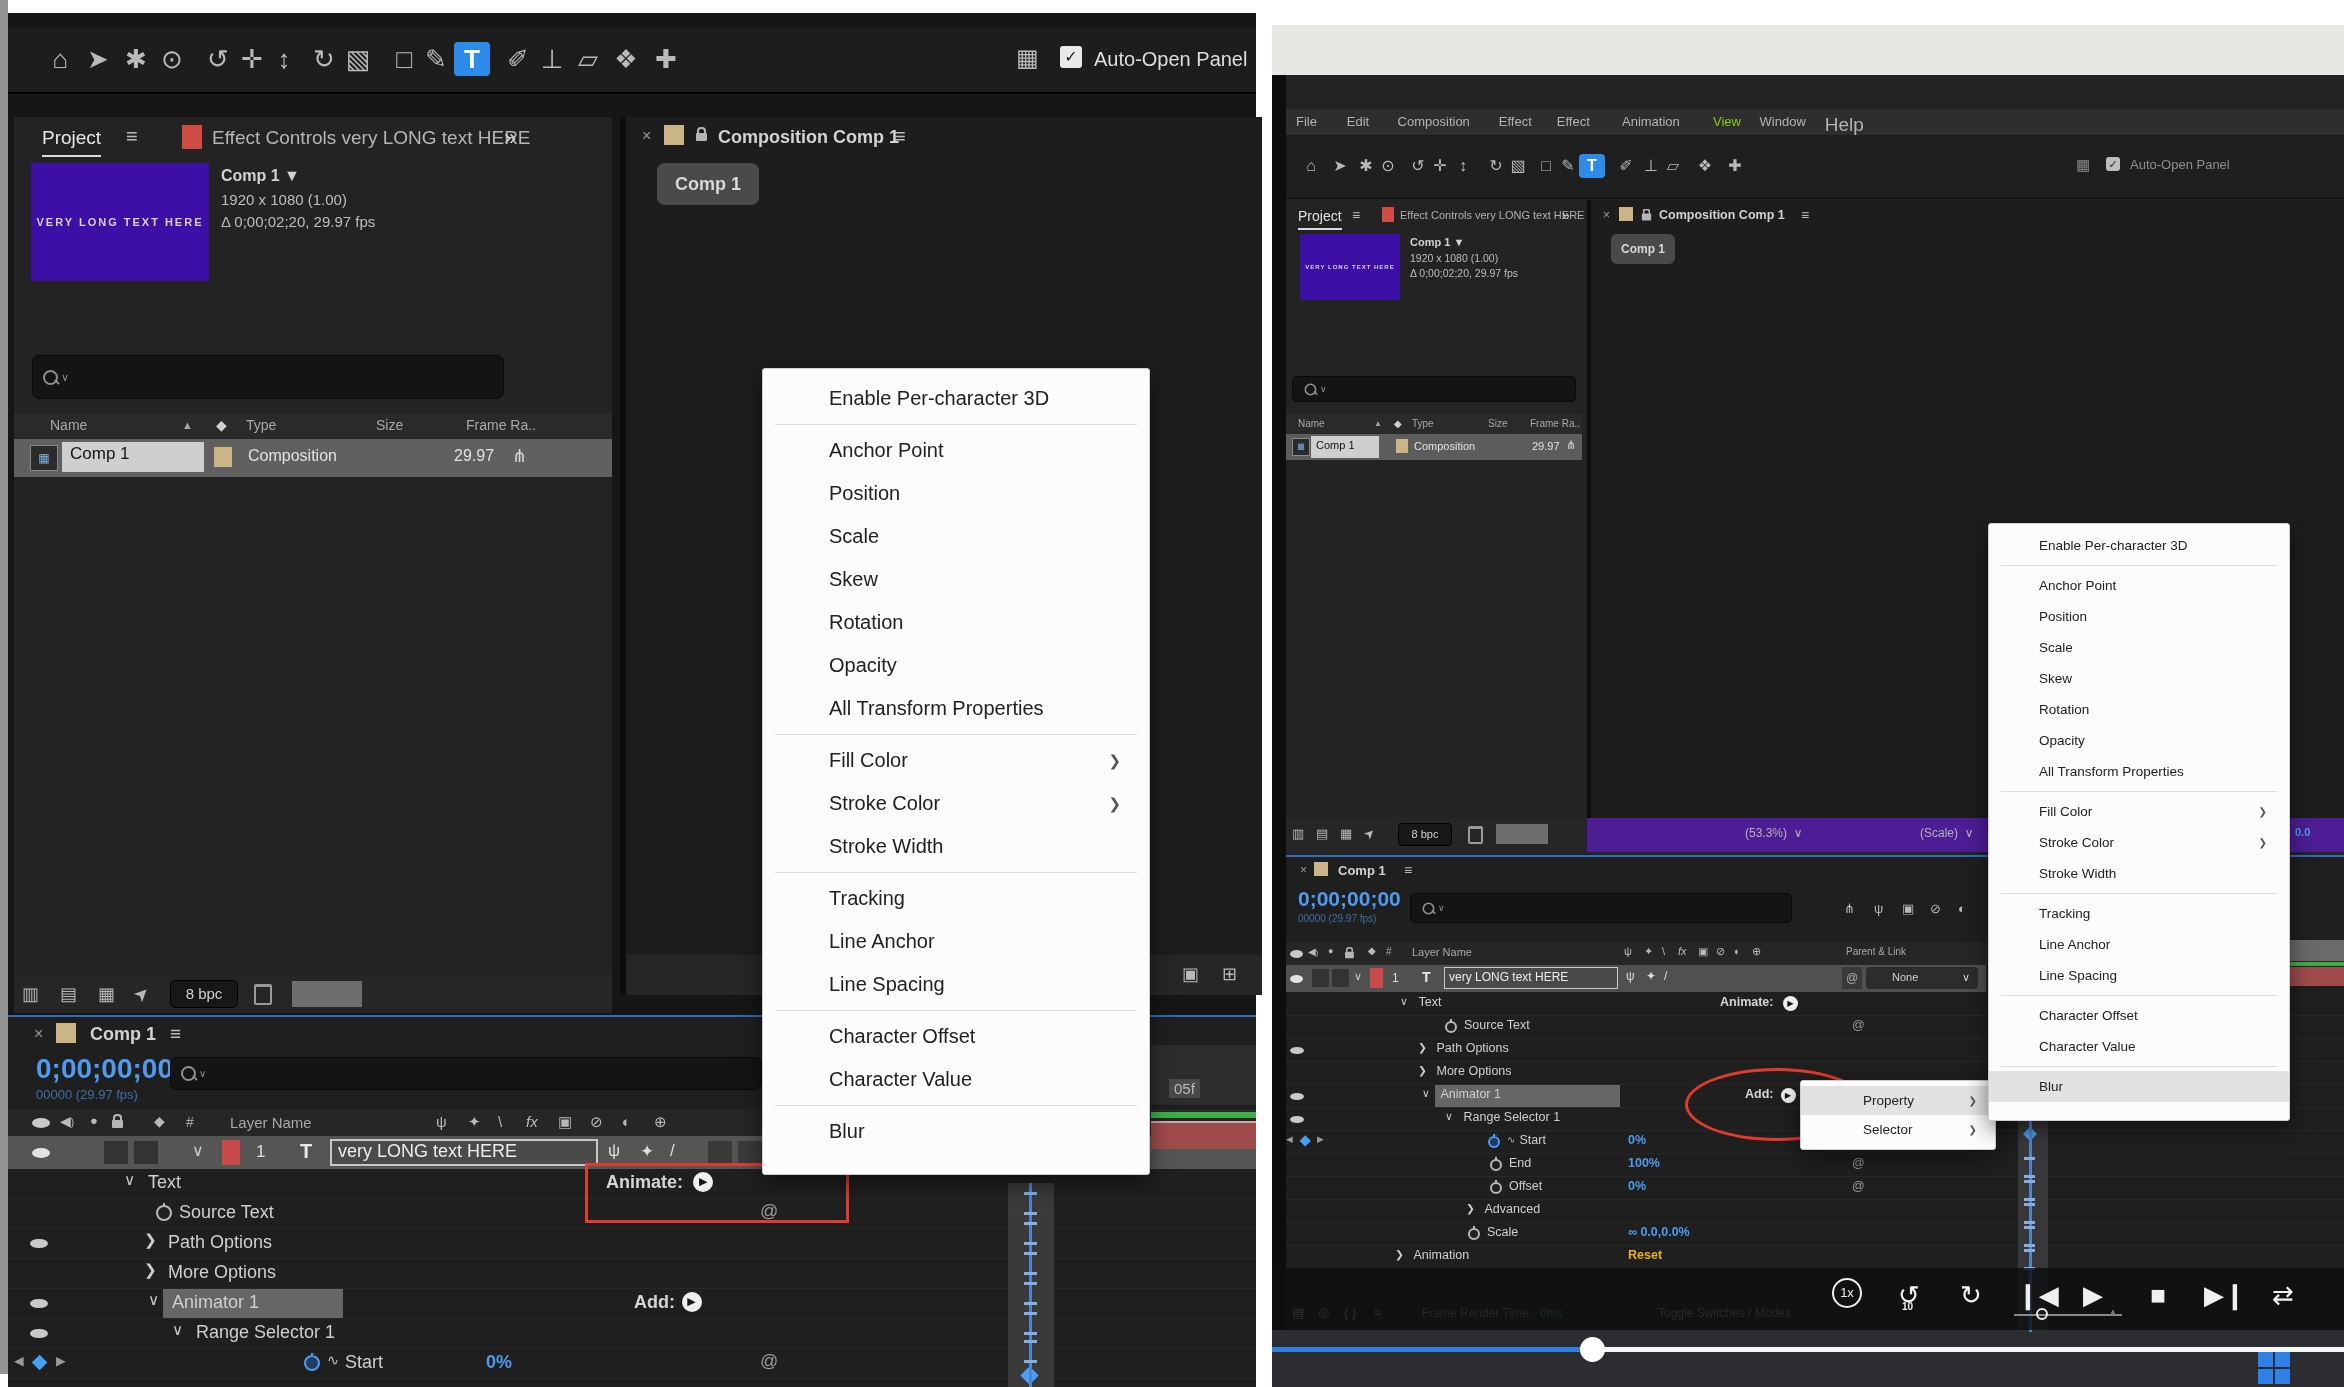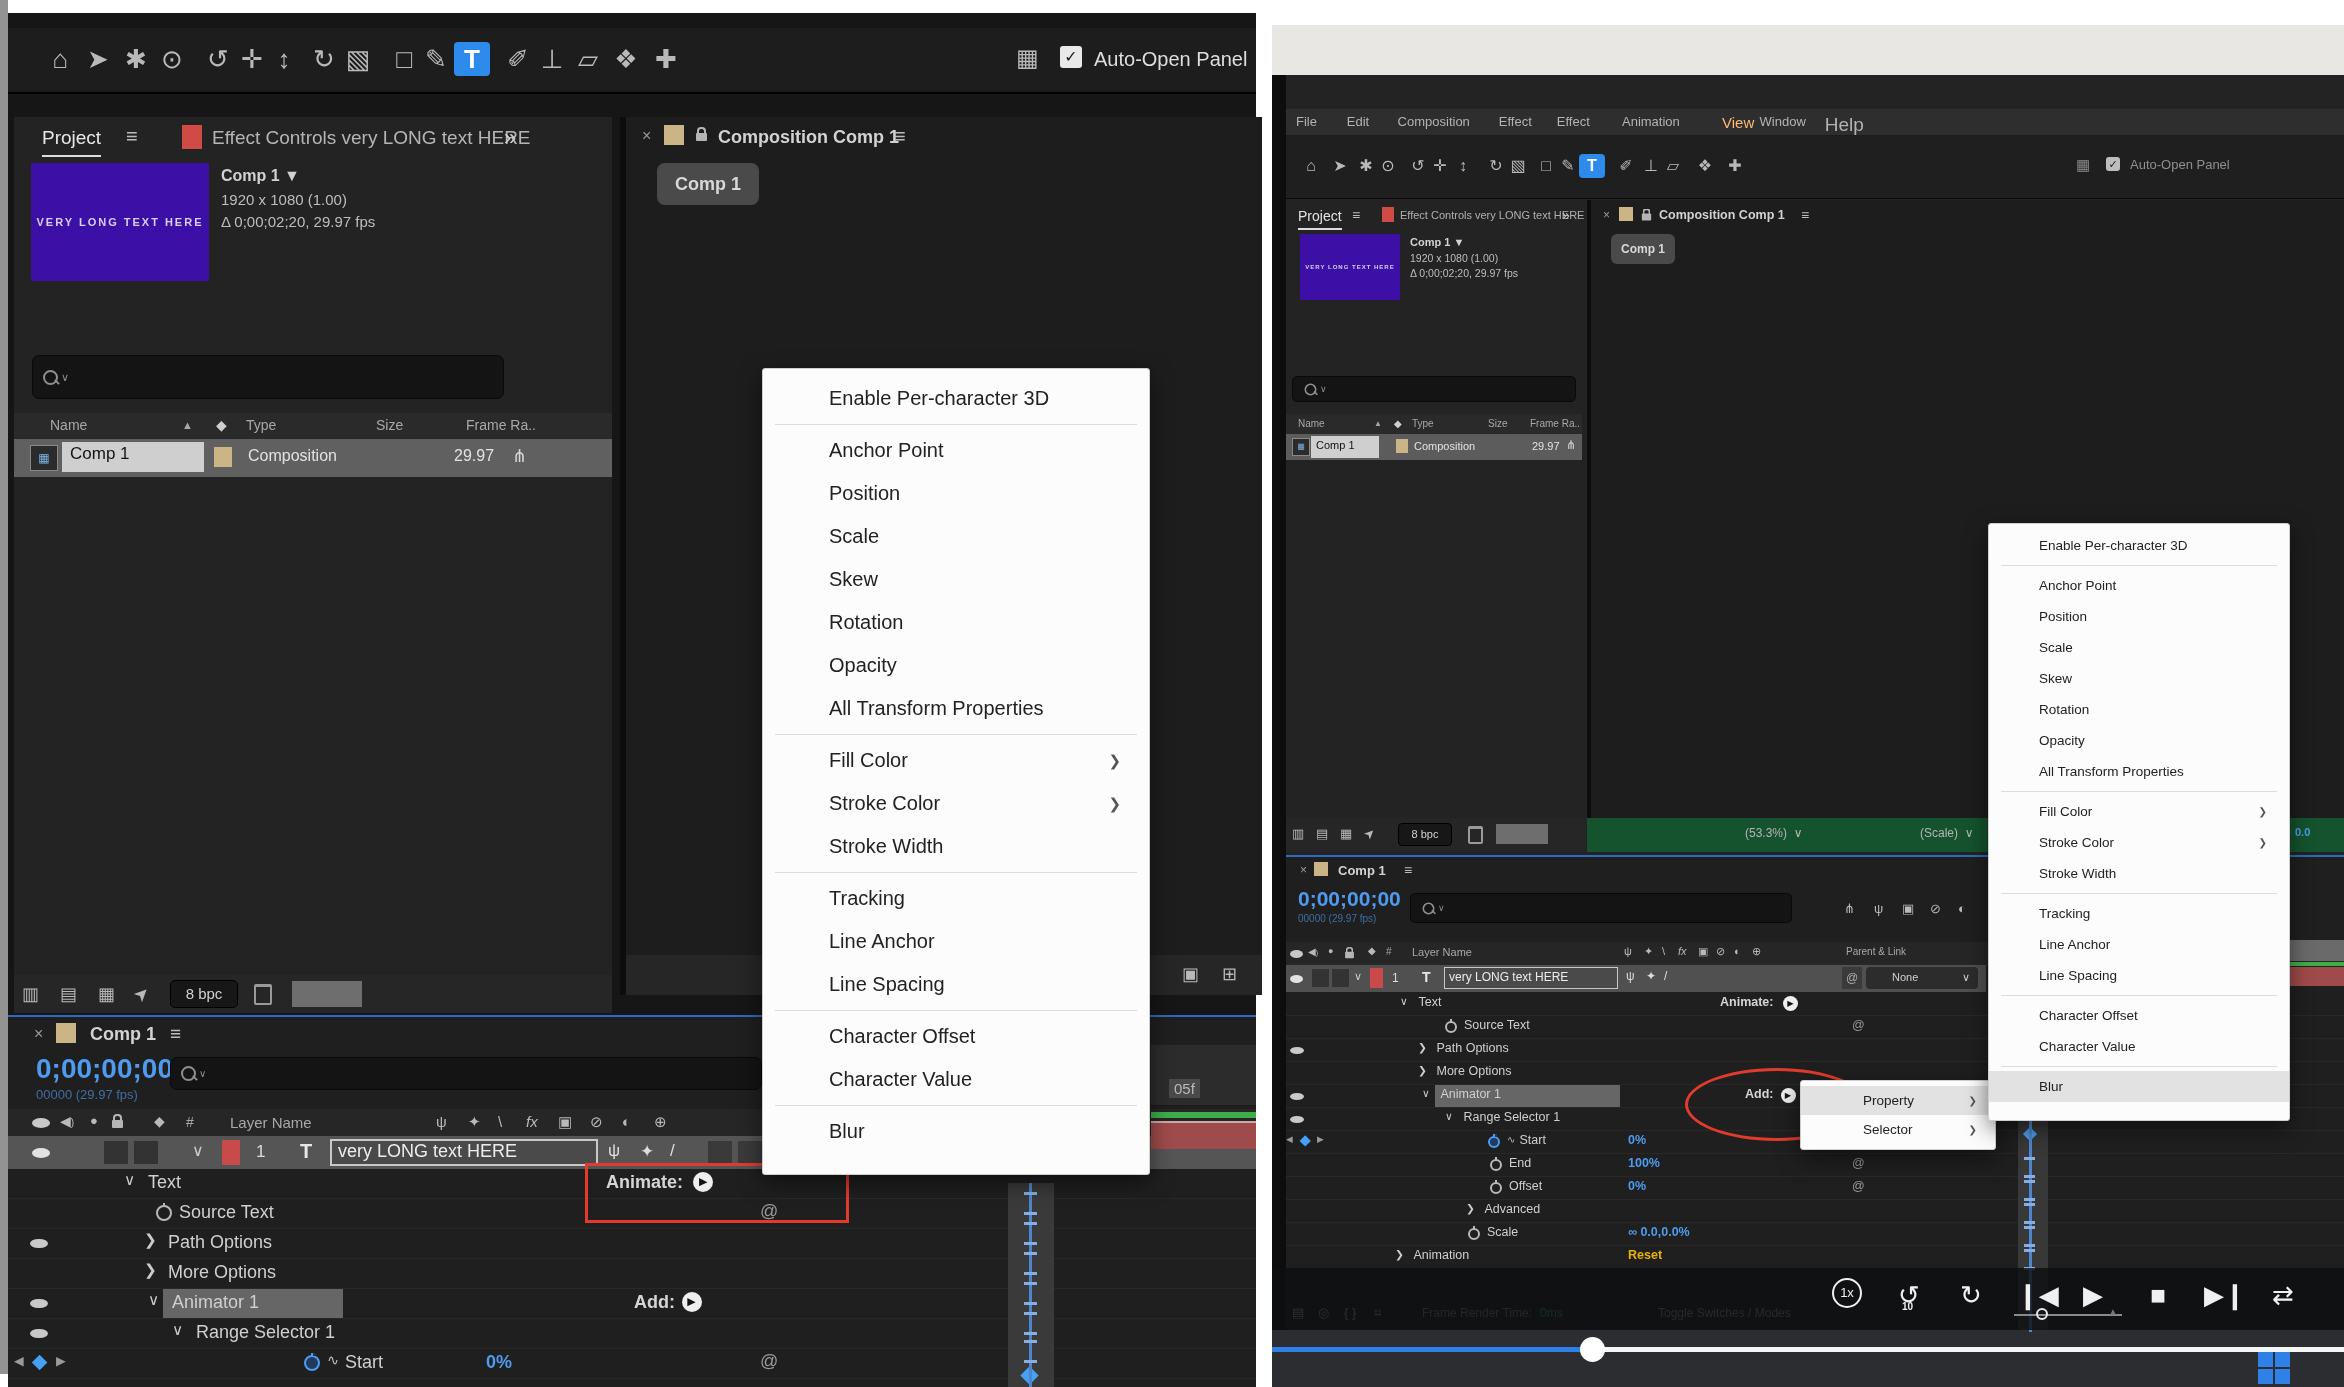--- a/index.html
+++ b/index.html
@@ -313,21 +313,21 @@
   <div class="abs" style="left:1272px;top:75px;width:14px;height:1255px;background:#0d0d0d;"></div>
 
 
   <div class="abs" id="rmenubar" style="left:1286px;top:109px;width:1058px;height:26px;background:#2e2e2e;border-bottom:1px solid #1c1c1c;">
       <div class="abs" style="left: 10px; top: 5px; font-size: 13px; color: rgb(179, 179, 179); white-space: nowrap;">File</div>
       <div class="abs" style="left: 60.8px; top: 5px; font-size: 13px; color: rgb(179, 179, 179); white-space: nowrap;">Edit</div>
       <div class="abs" style="left: 111.6px; top: 5px; font-size: 13px; color: rgb(179, 179, 179); white-space: nowrap;">Composition</div>
       <div class="abs" style="left: 212.8px; top: 5px; font-size: 13px; color: rgb(179, 179, 179); white-space: nowrap;">Effect</div>
       <div class="abs" style="left: 270.8px; top: 5px; font-size: 13px; color: rgb(179, 179, 179); white-space: nowrap;">Effect</div>
       <div class="abs" style="left: 336px; top: 5px; font-size: 13px; color: rgb(179, 179, 179); white-space: nowrap;">Animation</div>
-      <div class="abs" style="left: 436px; top: 5px; font-size: 15px; color: #fdba74; white-space: nowrap;">View</div>
+      <div class="abs" style="left: 427px; top: 5px; font-size: 13px; color: #84cc16; white-space: nowrap;">View</div>
       <div class="abs" style="left: 473.6px; top: 5px; font-size: 13px; color: rgb(179, 179, 179); white-space: nowrap;">Window</div>
       <div class="abs" style="left: 538.8px; top: 5px; font-size: 19px; color: rgb(179, 179, 179); white-space: nowrap;">Help</div>
     </div>
 
   <div class="abs" id="rtb" style="left:1286px;top:136px;width:1058px;height:62px;background:#1f1f1f;border-bottom:1px solid #0a0a0a;">
     <span class="icon" style="left:790px;top:20px;font-size:15px;color:#8a8a8a;">▦</span>
     <span class="cbox" style="left:820px;top:21px;width:14px;height:14px;font-size:11px;line-height:14px;background:#bdbdbd;">✓</span>
     <span class="abs" style="left:844px;top:21px;font-size:13px;color:#8f8f8f;white-space:nowrap;">Auto-Open Panel</span>
   <div class="icon" style="left: 12px; top: 18px; font-size: 16px; width: 26px; line-height: 24px; color: rgb(185, 185, 185); background: transparent; border-radius: 4px; font-weight: normal;">⌂</div>
       <div class="icon" style="left: 41px; top: 18px; font-size: 16px; width: 26px; line-height: 24px; color: rgb(185, 185, 185); background: transparent; border-radius: 4px; font-weight: normal;">➤</div>
@@ -392,21 +392,21 @@
   </div>
 
   <div class="panel" style="left:1587px;top:200px;width:757px;height:618px;background:#1d1d1d;border-left:4px solid #0d0d0d;">
     <span class="abs" style="left:12px;top:8px;color:#9a9a9a;font-size:12px;">×</span>
     <span class="abs" style="left:28px;top:7px;width:14px;height:14px;background:#cbb586;"></span>
     <span class="lockic" style="left:50px;top:13px;transform:scale(.85);"></span>
     <span class="abs" style="left:68px;top:8px;font-size:12.5px;font-weight:bold;color:#d2d2d2;">Composition Comp 1</span>
     <span class="abs" style="left:210px;top:7px;font-size:14px;color:#bbb;">≡</span>
     <span class="abs" style="left:20px;top:34px;width:64px;height:30px;background:#4a4a4a;border-radius:6px;color:#d8d8d8;font-size:12px;font-weight:bold;text-align:center;line-height:30px;">Comp 1</span>
   </div>
-  <div class="abs" style="left:1587px;top:818px;width:757px;height:34px;background:#14532d;">
+  <div class="abs" style="left:1587px;top:818px;width:757px;height:34px;background:#4c1d95;">
     <span class="abs" style="left:158px;top:8px;font-size:12px;color:#b5b5b5;"><span>(53.3%)</span>&nbsp;&nbsp;∨</span>
     <span class="abs" style="left:333px;top:8px;font-size:12px;color:#b5b5b5;"><span>(Scale)</span>&nbsp;&nbsp;∨</span>
     <span class="abs blue" style="left:708px;top:8px;font-size:11px;font-weight:bold;">0.0</span>
   </div>
 
   <div class="abs" style="left:1286px;top:855px;width:1058px;height:475px;background:#1f1f1f;border-top:2px solid #2d6bbf;">
     <span class="abs" style="left:14px;top:6px;color:#9a9a9a;font-size:12px;">×</span>
     <span class="abs" style="left:28px;top:5px;width:14px;height:14px;background:#cbb586;"></span>
     <span class="abs" style="left:52px;top:6px;font-size:13px;font-weight:bold;color:#d2d2d2;">Comp 1</span>
     <span class="abs" style="left:118px;top:5px;font-size:14px;color:#bbb;">≡</span>

